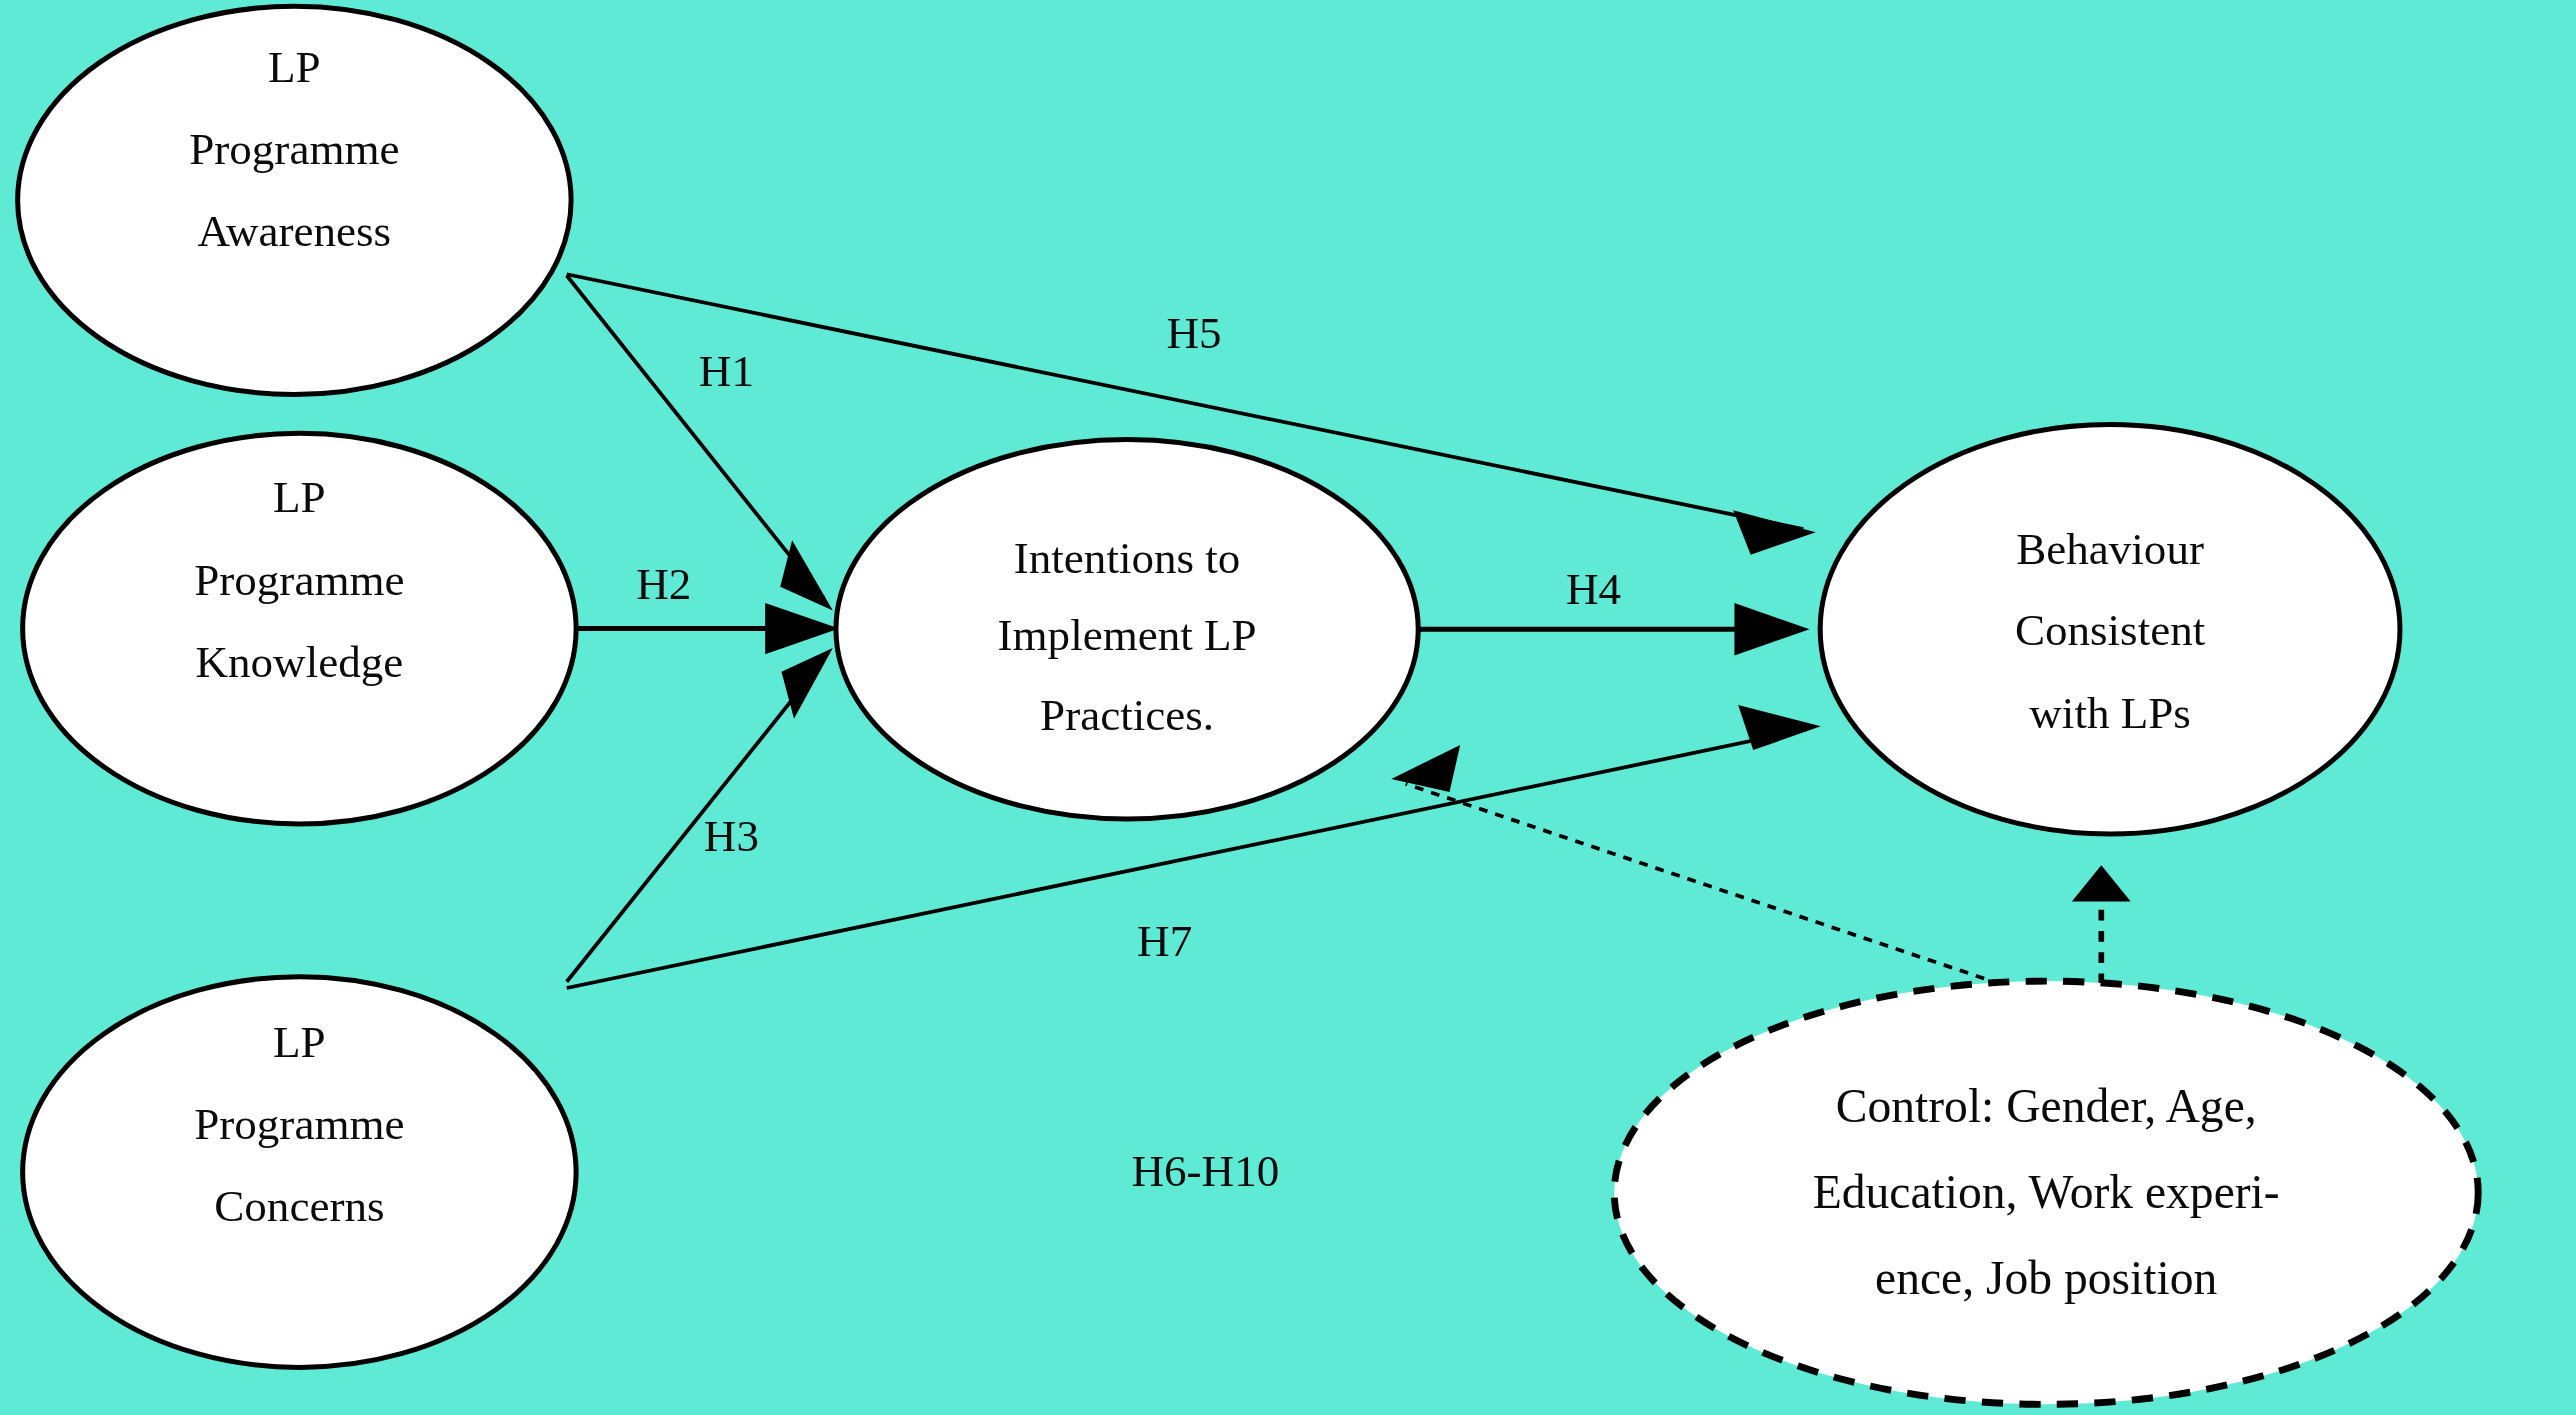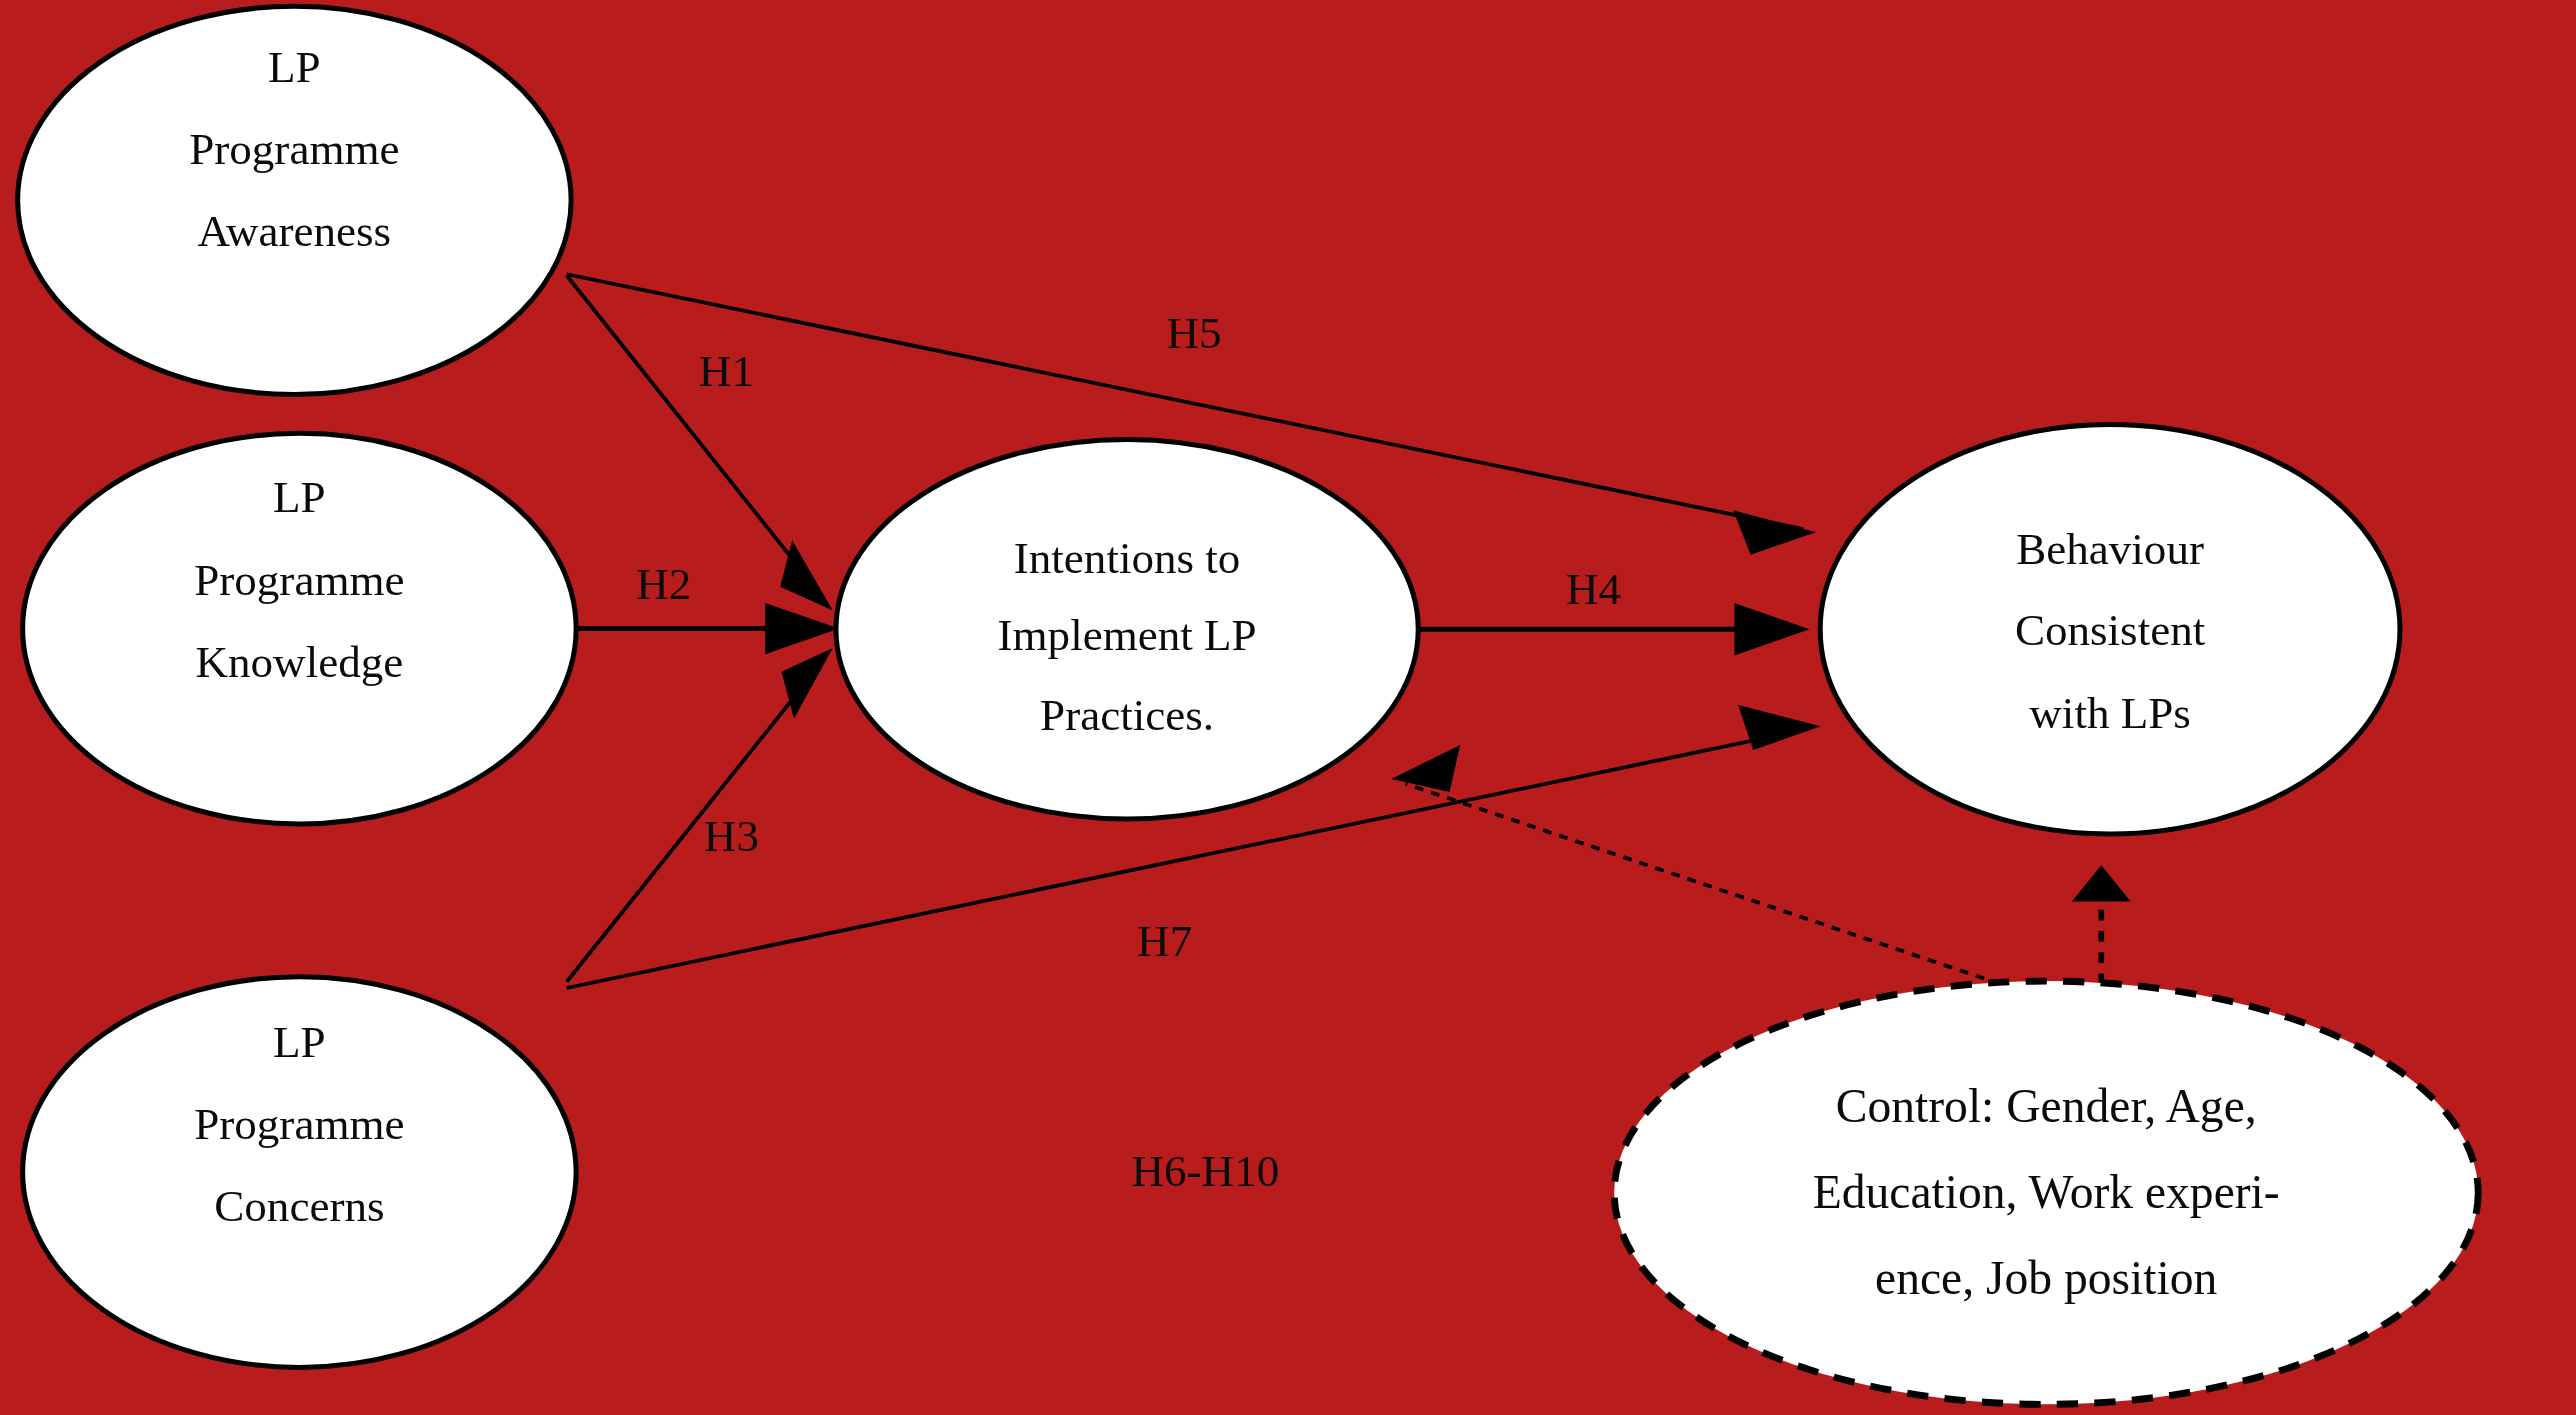--- a/index.html
+++ b/index.html
@@ -7,21 +7,21 @@
     padding: 0;
     background: #ffffff;
   }
   body {
     font-family: "Liberation Serif", "DejaVu Serif", serif;
   }
   #stage {
     position: relative;
     width: 2576px;
     height: 1415px;
-    background: #b91c1c;
+    background: #5eead4;
     overflow: hidden;
   }
   svg#diagram {
     display: block;
     width: 2576px;
     height: 1415px;
   }
   .node-ellipse {
     fill: #ffffff;
     stroke: #000000;

